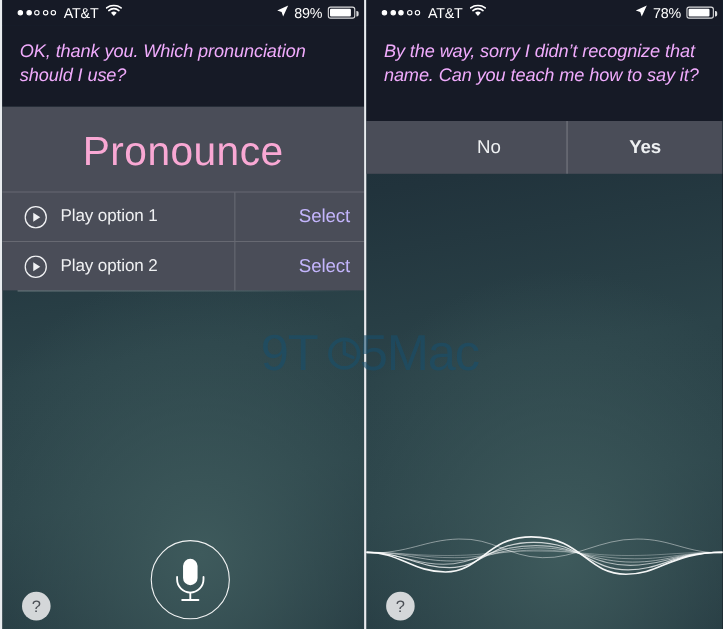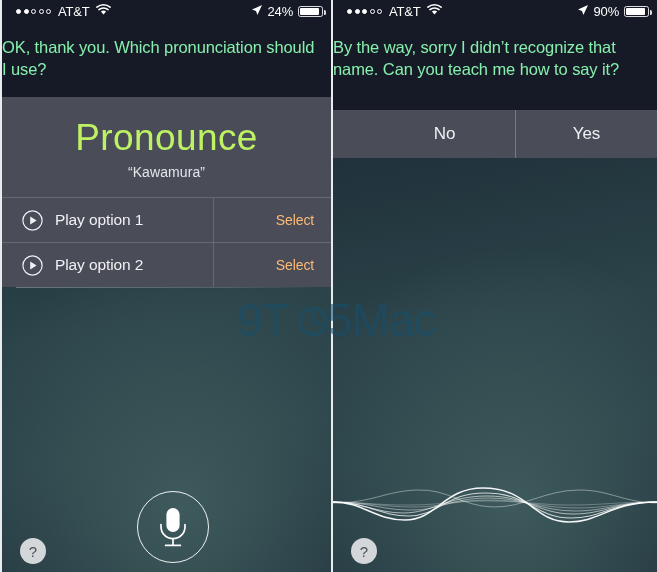--- a/index.html
+++ b/index.html
@@ -51,41 +51,42 @@
   .batt::after {
     content:""; position:absolute; right:-4px; top:3px;
     width:2px; height:5px; border-radius:0 1.5px 1.5px 0;
     background:rgba(255,255,255,.85);
   }
   .batt i { display:block; height:100%; background:#fff; border-radius:1px; }
 
   
   .prompt {
     background:#161a26;
-    color:#86efac;
-    padding:14px 16px 16px 0;
+    color:#f0abfc;
+    padding:14px 16px 16px 16px;
     font-size:16.5px;
     line-height:1.32;
     letter-spacing:-.1px;
+    font-style:italic;
   }
   .panel.left  .prompt { min-height:66px; }
   .panel.right .prompt { min-height:87px; }
 
   
   .card { background:#4a4d58; color:#fff; }
   .card-head {
     padding:22px 0 17px;
     text-align:center;
   }
   .card-title {
     font-size:37px;
     font-weight:200;
     letter-spacing:.4px;
     line-height:1.05;
-    color:#bef264;
+    color:#f9a8d4;
   }
   .card-sub {
     margin-top:7px;
     font-size:14px;
     color:#e3e5e9;
     letter-spacing:.1px;
   }
   .opt-row {
     position:relative;
     display:flex; align-items:center;
@@ -96,21 +97,21 @@
     display:flex; align-items:center; gap:12px;
     padding-left:20px;
     width:211px;
     height:100%;
   }
   .play-ic { width:21px; height:21px; flex:none; }
   .opt-label { font-size:15.5px; color:#f0f1f3; letter-spacing:-.1px; }
   .opt-sel {
     flex:1; height:100%;
     display:flex; align-items:center; justify-content:center;
-    font-size:14px; color:#fdba74; letter-spacing:-.1px;
+    font-size:17px; color:#c4b5fd; letter-spacing:-.1px;
     border-left:1px solid rgba(255,255,255,.16);
     padding-left:45px;
   }
 
   
   .again {
     text-align:center;
     color:#e8eaec;
     font-size:15.5px;
     letter-spacing:-.1px;
@@ -128,21 +129,21 @@
     height:48px;
     background:#4a4d58;
     color:#eef0f2;
     padding-left:41px;
   }
   .choice {
     flex:1;
     display:flex; align-items:center; justify-content:center;
     font-size:17px; letter-spacing:-.1px;
   }
-  .choice + .choice { border-left:1px solid rgba(255,255,255,.25); }
+  .choice + .choice { border-left:1px solid rgba(255,255,255,.25);font-weight:bold; }
 
   
   .watermark {
     position:absolute;
     left:237px; top:296px;
     width:200px; height:52px;
     pointer-events:none;
     opacity:.92;
   }
 
@@ -196,33 +197,32 @@
             <path d="M0.9 3.2 a10.4 10.4 0 0 1 13.2 0" stroke="#fff" stroke-width="1.5" fill="none" stroke-linecap="round"></path>
           </svg>
         </span>
       </div>
       <div class="sb-right">
         <span class="loc-arrow">
           <svg width="12" height="12" viewBox="0 0 12 12">
             <path d="M11 1 L1 5.6 L5 6.9 L6.4 11 Z" fill="#fff"></path>
           </svg>
         </span>
-        <span class="pct">24%</span>
+        <span class="pct">89%</span>
         <span class="batt">
             <i style="width:89%"></i>
           </span>
       </div>
     </div>
 
     <div class="prompt">OK, thank you. Which pronunciation should I use?</div>
 
     <div class="card">
       <div class="card-head">
         <div class="card-title">Pronounce</div>
-        <div class="card-sub">“Kawamura”</div>
       </div>
 
       <div class="opt-row">
         <div class="opt-main">
           <span class="play-ic">
             <svg width="21" height="21" viewBox="0 0 21 21">
               <circle cx="10.5" cy="10.5" r="9.6" stroke="#f0f1f3" stroke-width="1.2" fill="none"></circle>
               <path d="M8.2 6.4 L14.6 10.5 L8.2 14.6 Z" fill="#f0f1f3"></path>
             </svg>
           </span>
@@ -278,21 +278,21 @@
             <path d="M0.9 3.2 a10.4 10.4 0 0 1 13.2 0" stroke="#fff" stroke-width="1.5" fill="none" stroke-linecap="round"></path>
           </svg>
         </span>
       </div>
       <div class="sb-right">
         <span class="loc-arrow">
           <svg width="12" height="12" viewBox="0 0 12 12">
             <path d="M11 1 L1 5.6 L5 6.9 L6.4 11 Z" fill="#fff"></path>
           </svg>
         </span>
-        <span class="pct">90%</span>
+        <span class="pct">78%</span>
         <span class="batt">
             <i style="width:90%"></i>
           </span>
       </div>
     </div>
 
     <div class="prompt">By the way, sorry I didn’t recognize that name. Can you teach me how to say it?</div>
 
     <div class="choices">
       <div class="choice">No</div>

